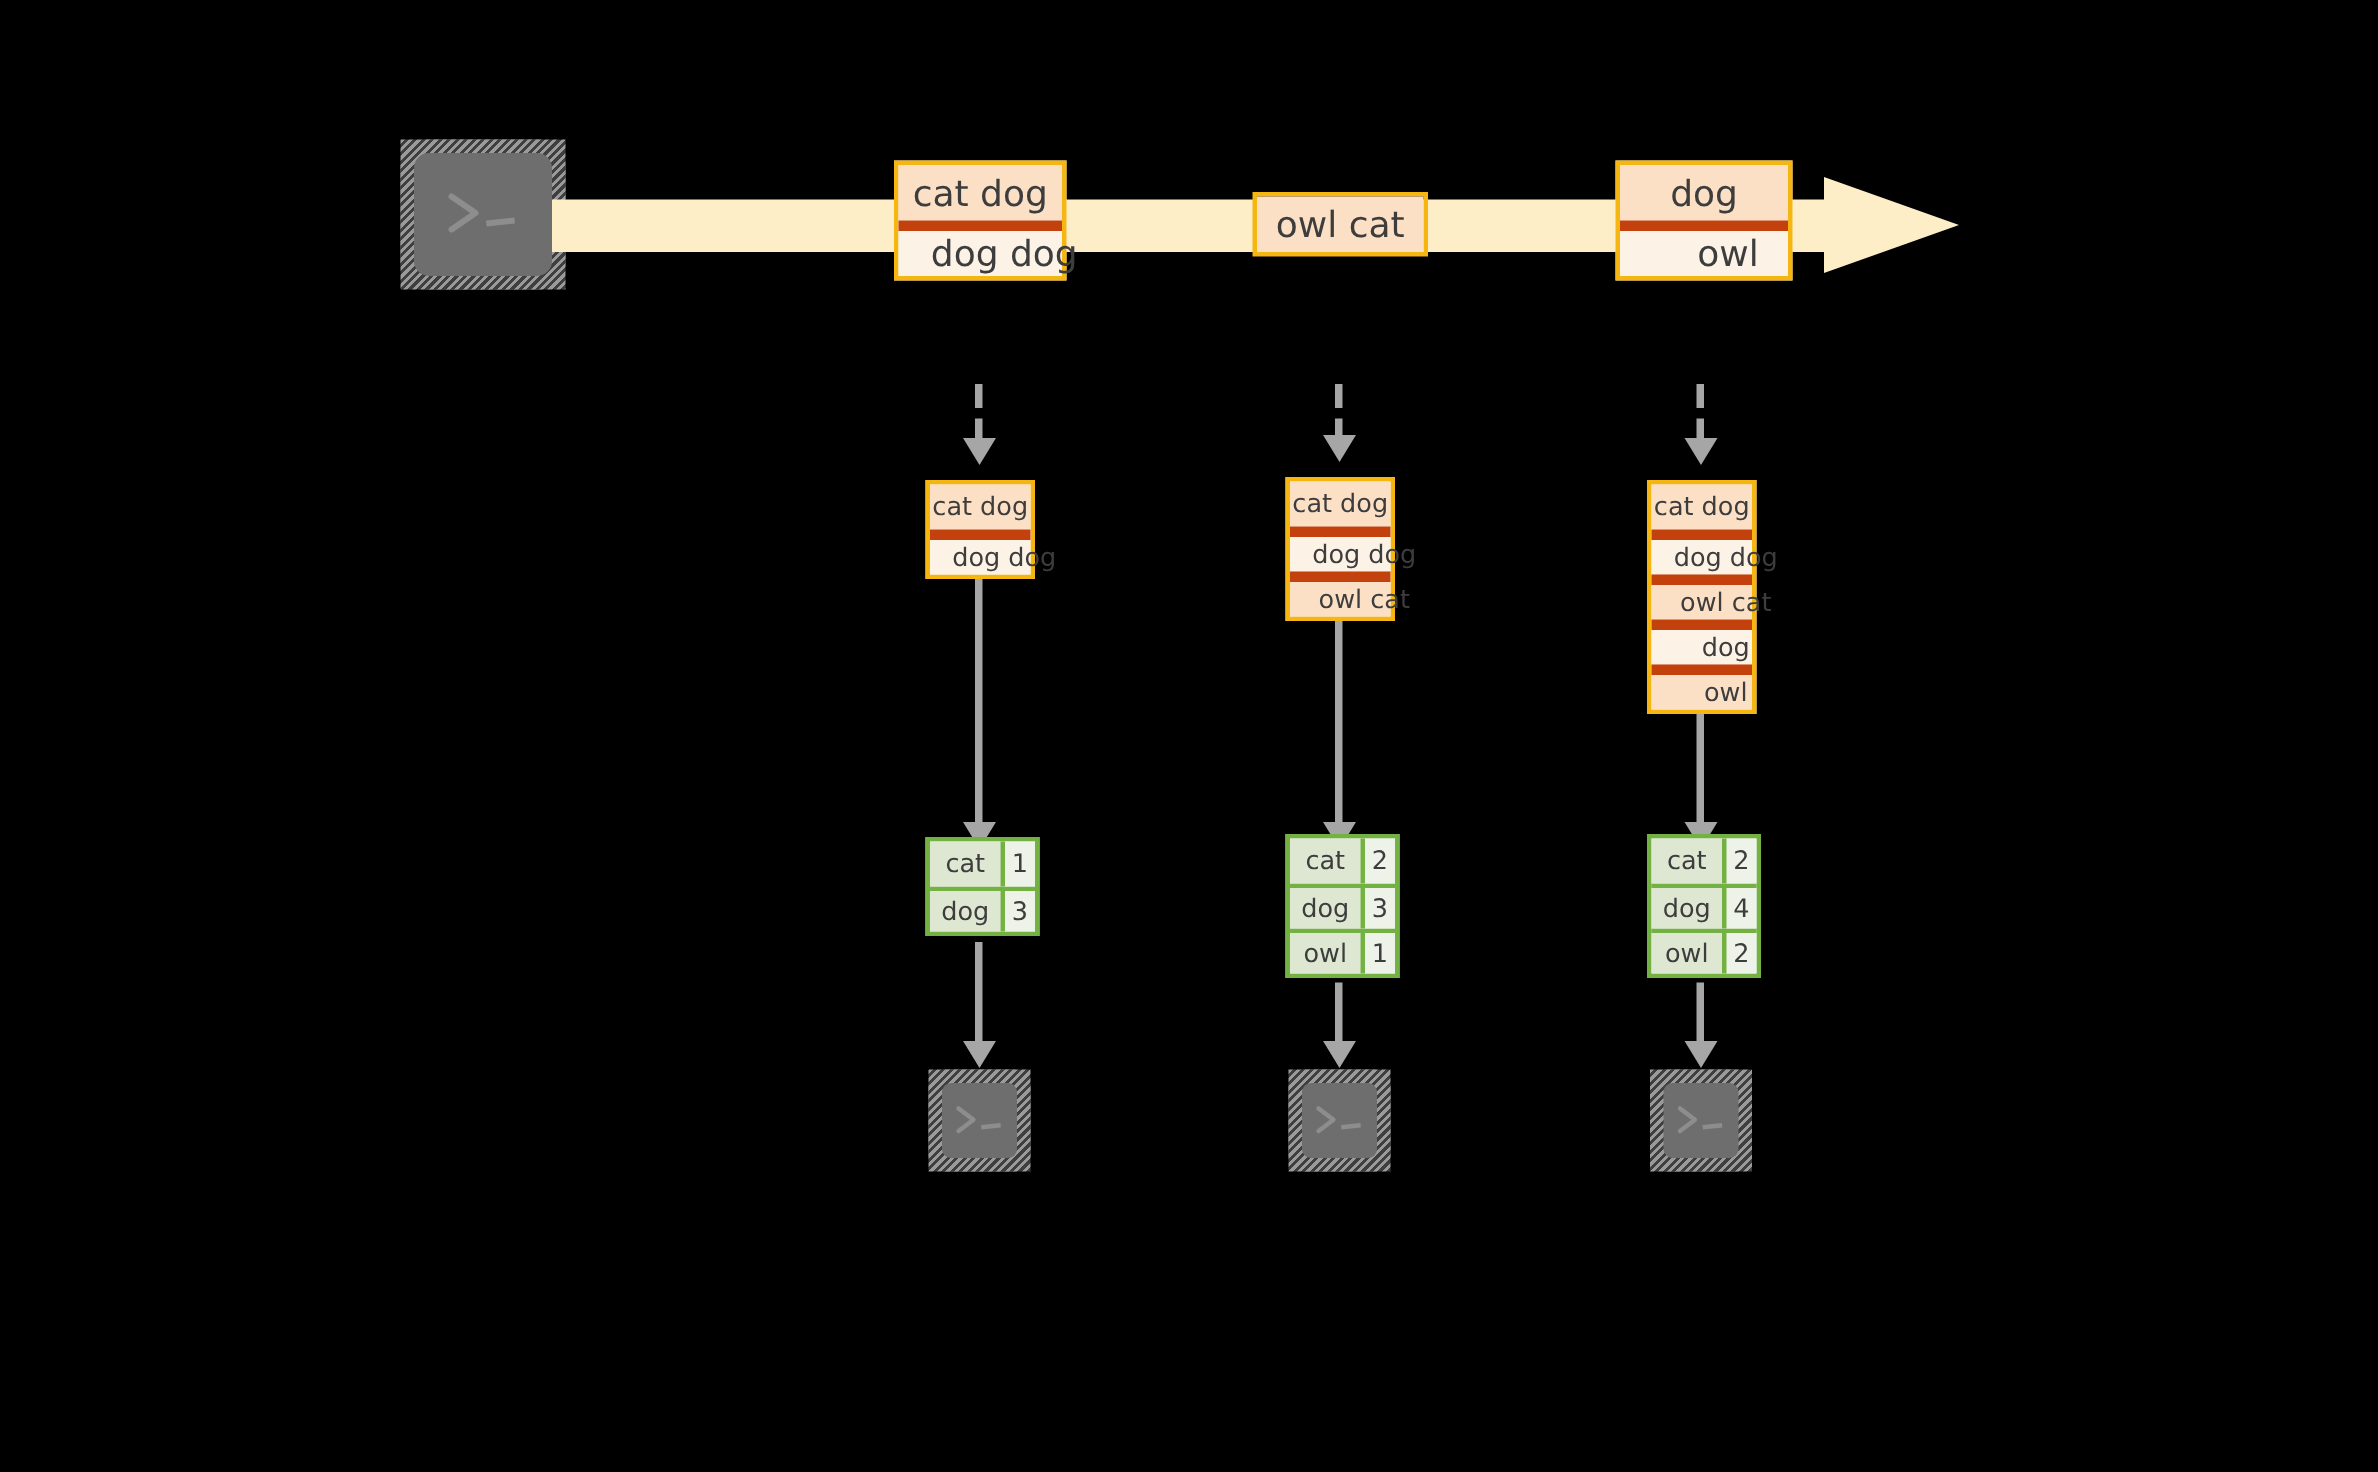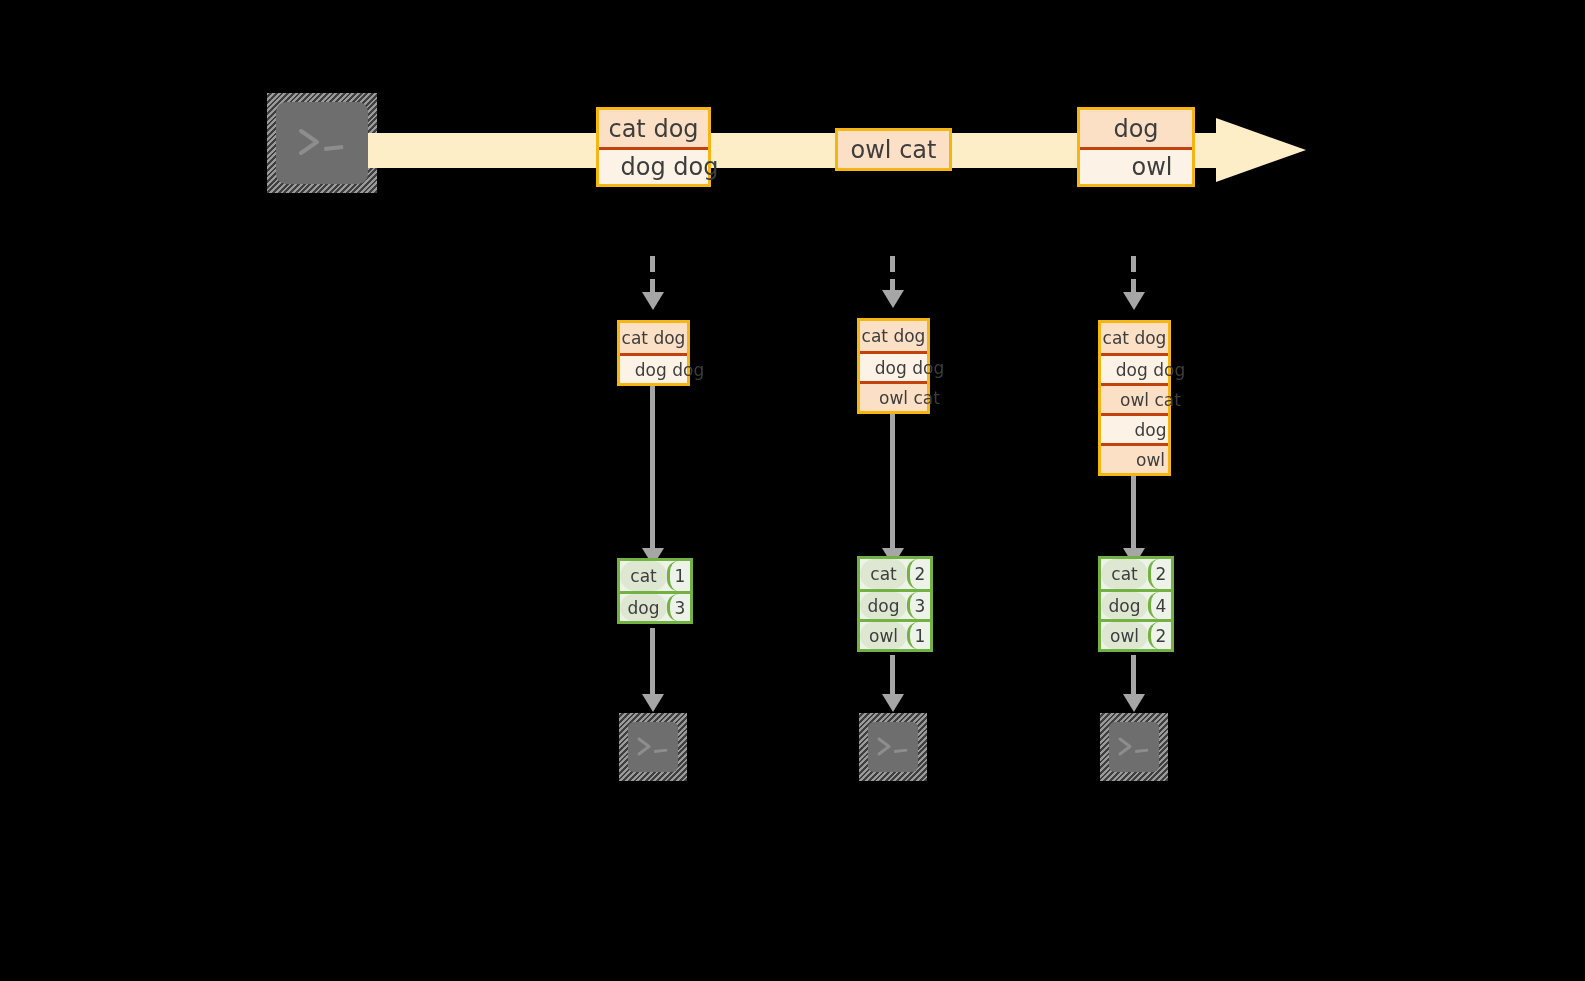--- a/index.html
+++ b/index.html
@@ -86,21 +86,21 @@
   .msgrow {
     box-sizing: border-box;
     display: flex;
     align-items: center;
     justify-content: center;
     color: #3d3d3d;
     white-space: nowrap;
   }
   .msgrow.dark  { background: #fce0c5; }
   .msgrow.light { background: #fdf2e6; }
-  .msgrow + .msgrow { border-top: 3px solid #c2410c; padding-left: 32px; }
+  .msgrow + .msgrow { border-top: 7px solid #c2410c; padding-left: 32px; }
 
   
   .msgbox.big .msgrow { height: 37px; font-size: 24px; }
   .msgbox.big { }
 
   
   .msgbox.small .msgrow { height: 30px; font-size: 17px; }
 
   
   .restable {
@@ -117,21 +117,20 @@
   }
   .restable .rrow + .rrow { border-top: 3px solid #72b142; }
   .restable .c-word,
   .restable .c-num {
     display: flex;
     align-items: center;
     justify-content: center;
     font-size: 17px;
     color: #3d3d3d;
     box-sizing: border-box;
-    border-radius: 15px;
   }
   .restable .c-word { width: 47px; background: #dde7d2; }
   .restable .c-num  { width: 23px; background: #eef3e9; border-left: 3px solid #72b142; }
 
   
   .vline {
     position: absolute;
     width: 5px;
     background: #a6a6a6;
     z-index: 2;

